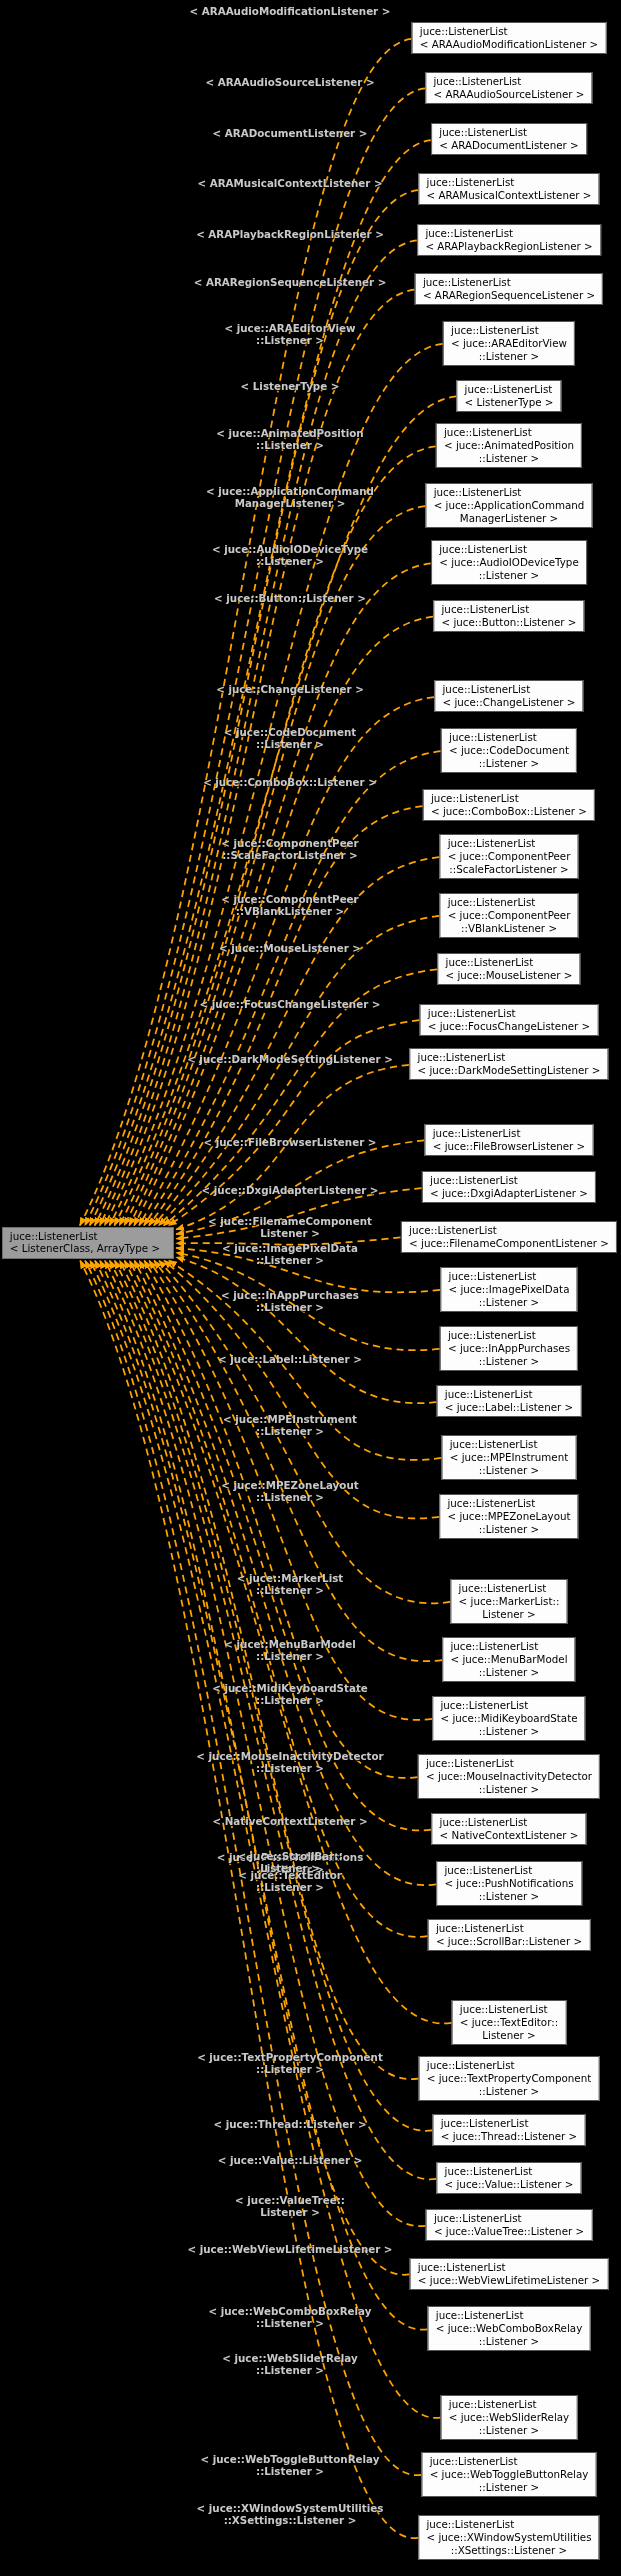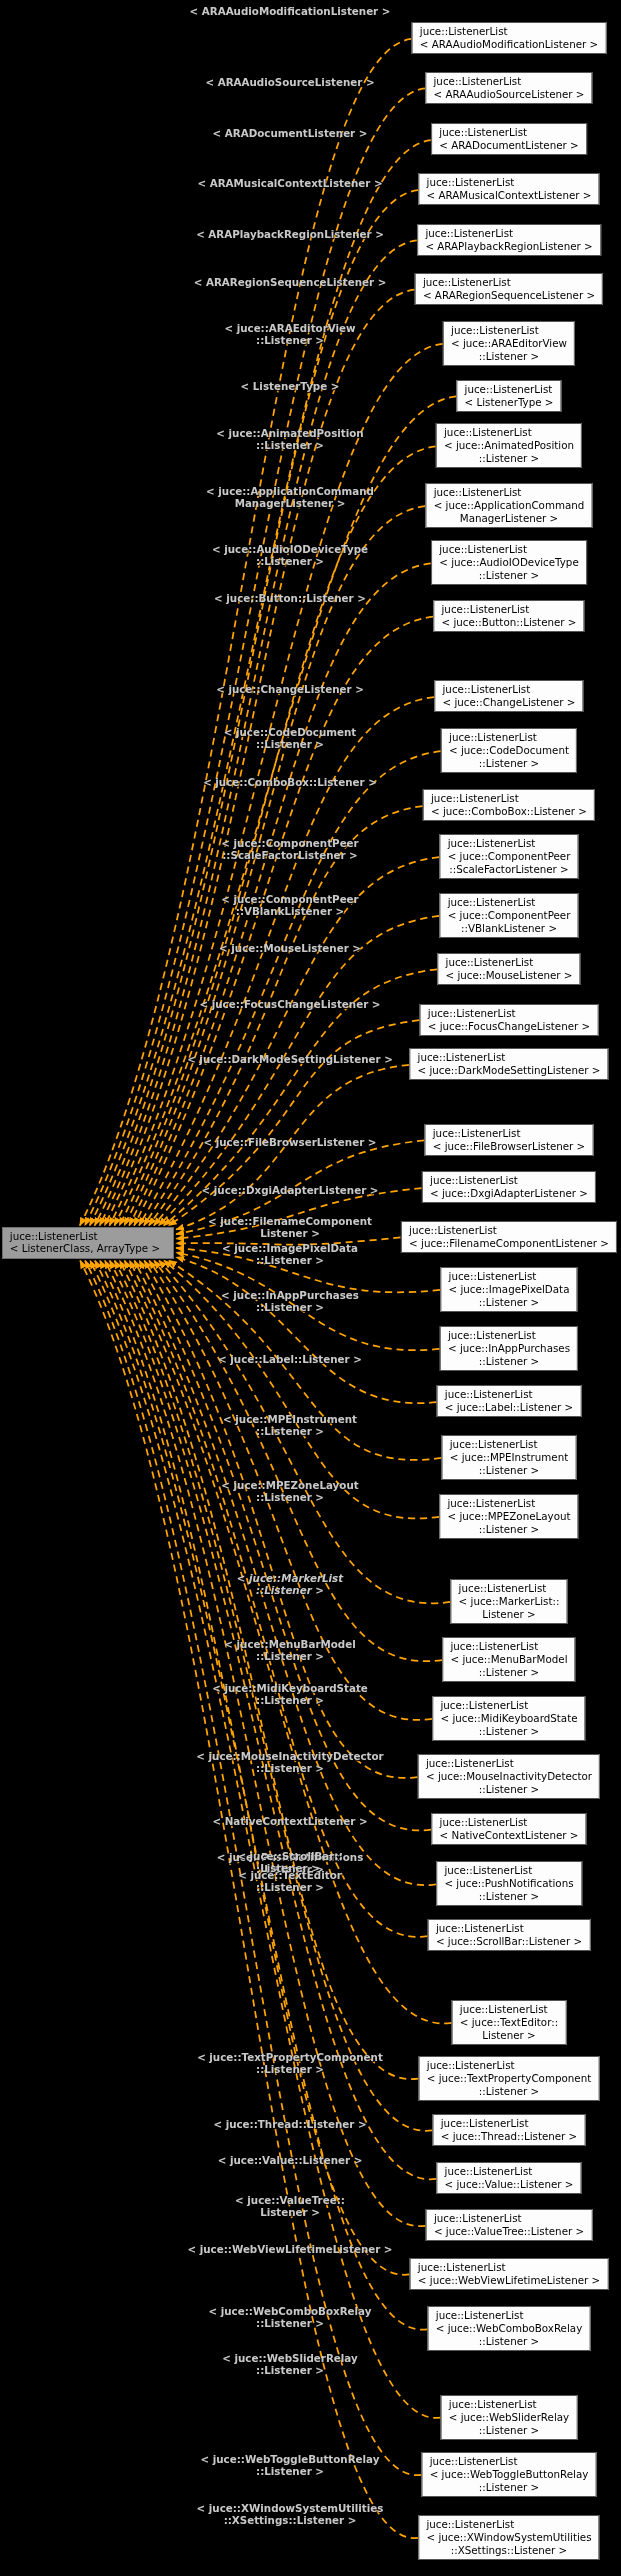--- a/index.html
+++ b/index.html
@@ -302,21 +302,21 @@
       </div>
       <div class="edge-label" style="left: 290px; top: 1479px;">
         <div>&lt; juce::MPEZoneLayout</div>
         <div>::Listener &gt;</div>
       </div>
       <div class="inst-box" style="left: 509px; top: 1494px;">
         <div>juce::ListenerList</div>
         <div>&lt; juce::MPEZoneLayout</div>
         <div class="center">::Listener &gt;</div>
       </div>
-      <div class="edge-label" style="left: 290px; top: 1572px; font-style: italic;">
+      <div class="edge-label" style="left: 290px; top: 1572px;">
         <div>&lt; juce::MarkerList</div>
         <div>::Listener &gt;</div>
       </div>
       <div class="inst-box" style="left: 509px; top: 1579px;">
         <div>juce::ListenerList</div>
         <div>&lt; juce::MarkerList::</div>
         <div class="center">Listener &gt;</div>
       </div>
       <div class="edge-label" style="left: 290px; top: 1638px;">
         <div>&lt; juce::MenuBarModel</div>

